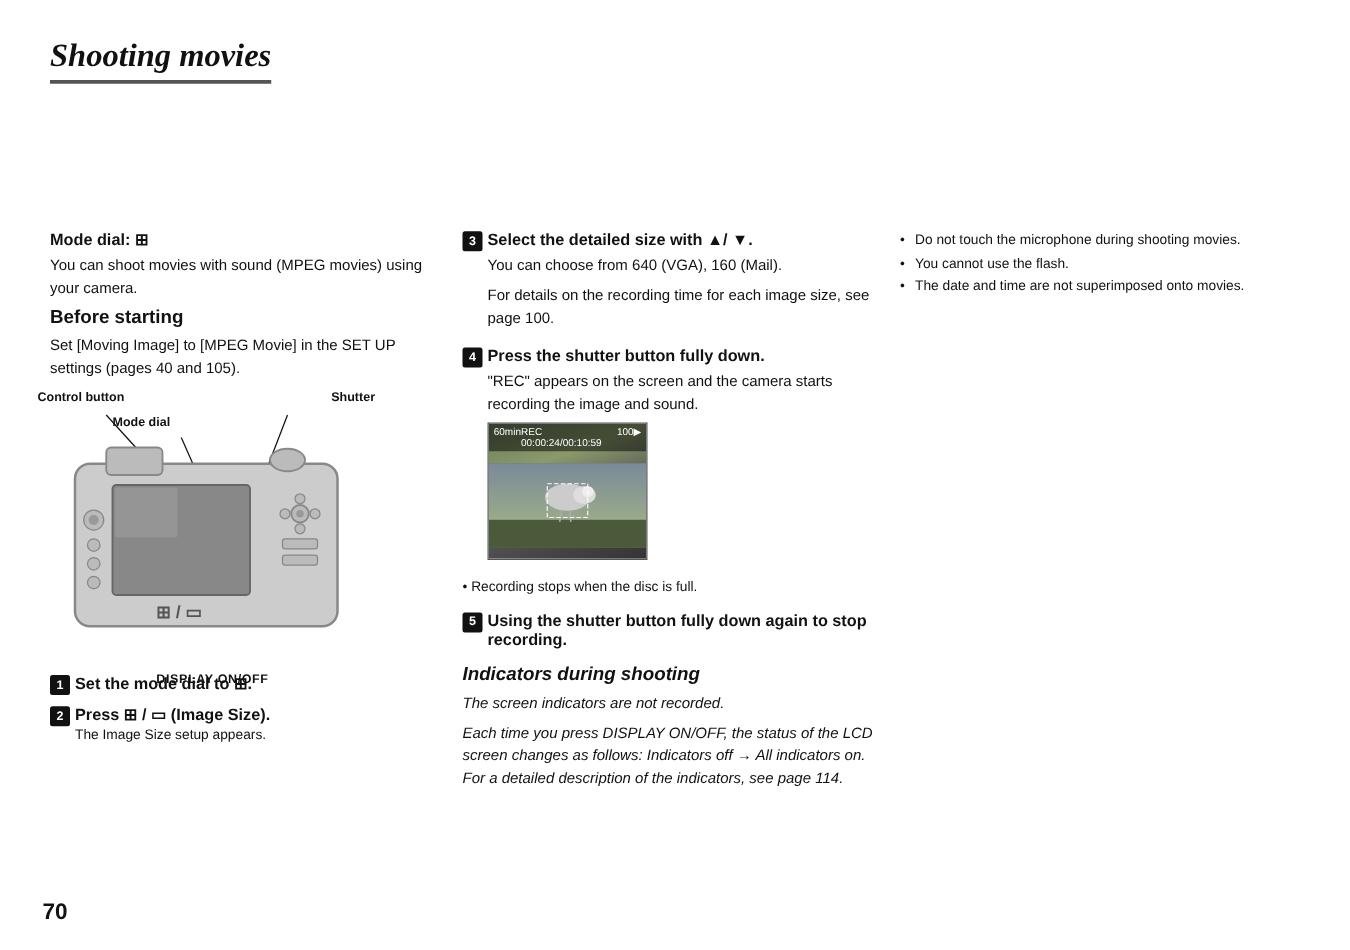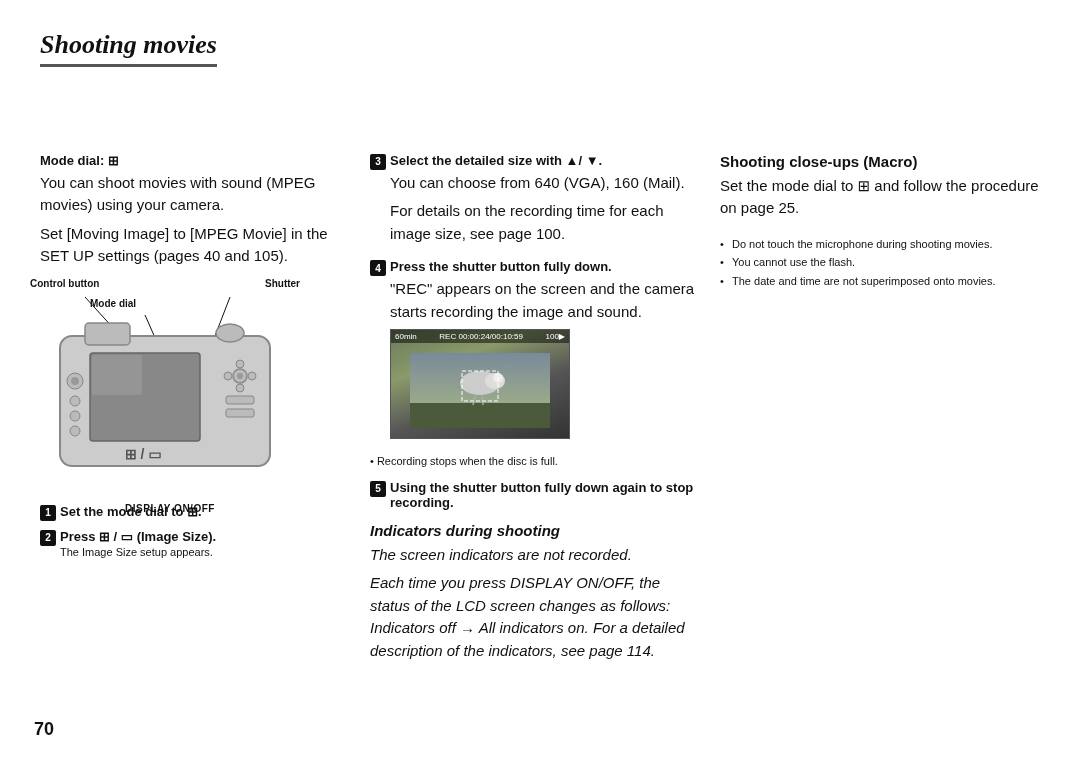--- a/index.html
+++ b/index.html
@@ -51,21 +51,21 @@
     .col2 { grid-column: 2; }
     
     .col3 { grid-column: 3; }
 
     .section-title {
       font-size: 15px;
       font-weight: bold;
       margin-bottom: 5px;
     }
     p {
-      font-size: 15px;
+      font-size: 12px;
       line-height: 1.5;
       margin-bottom: 6px;
     }
     .mode-dial-label {
       font-size: 13px;
       font-weight: bold;
       margin-bottom: 4px;
     }
 
     
@@ -102,21 +102,21 @@
       margin-top: 1px;
     }
     .step-content { flex: 1; }
     .step-bold {
       font-weight: bold;
       font-size: 13px;
     }
 
     
     .screenshot-box {
-      width: 180px;
+      width: 128px;
       height: 110px;
       background: #e5e5e5;
       margin: 6px 0;
       position: relative;
       overflow: hidden;
       border: 1px solid #555;
     }
     .screenshot-inner {
       width: 100%;
       height: 100%;
@@ -188,20 +188,21 @@
     <h1>Shooting movies</h1>
   </div>
 
   <div class="col1">
     <div class="mode-dial-label">
       <span>Mode dial:</span>
       <span> ⊞</span>
     </div>
     <p>You can shoot movies with sound (MPEG movies) using your camera.</p>
 
+    <div class="section-title">Before starting</div>
     <p>Set [Moving Image] to [MPEG Movie] in the SET UP settings (pages 40 and 105).</p>
 
     <div class="camera-diagram">
       
       <div class="callout" style="top:2px; left:0px;">Control button</div>
       <div class="callout" style="top:2px; right:10px;">Shutter</div>
       <div class="callout" style="top:22px; left:60px;">Mode dial</div>
 
       <svg class="camera-svg" viewBox="0 0 280 210" xmlns="http://www.w3.org/2000/svg">
 
@@ -321,24 +322,20 @@
     </div>
 
     <div style="margin-top:12px;font-style:italic;">
       <div class="section-title">Indicators during shooting</div>
       <p>The screen indicators are not recorded.</p>
       <p>Each time you press DISPLAY ON/OFF, the status of the LCD screen changes as follows: Indicators off → All indicators on. For a detailed description of the indicators, see page 114.</p>
     </div>
   </div>
 
   <div class="col3">
-    <div class="col3-top">
-      <div class="section-title">Shooting close-ups (Macro)</div>
-      <p>Set the mode dial to ⊞ and follow the procedure on page 25.</p>
-    </div>
 
 
     <ul class="bullet-list">
       <li>Do not touch the microphone during shooting movies.</li>
       <li>You cannot use the flash.</li>
       <li>The date and time are not superimposed onto movies.</li>
     </ul>
   </div>
 
   <div class="page-number">70</div>

